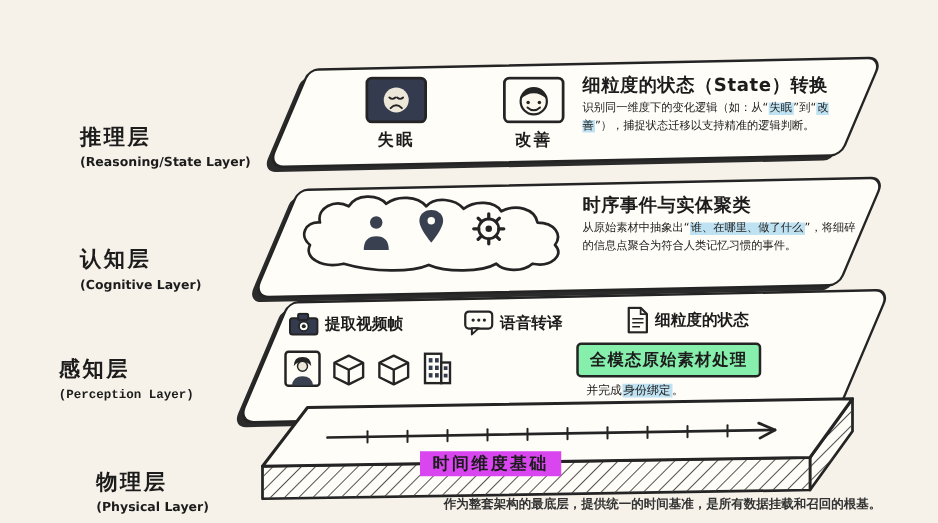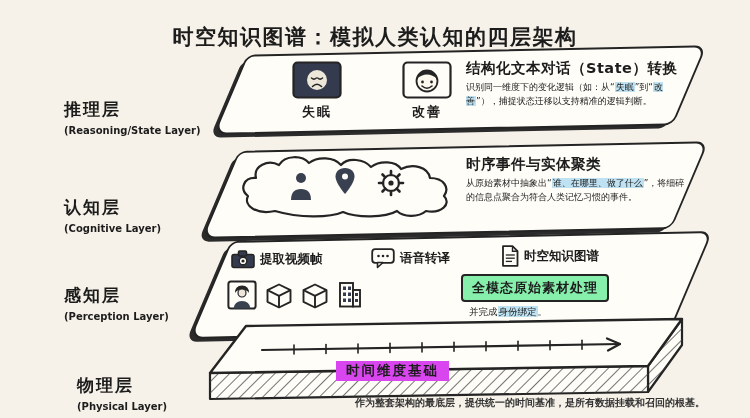--- a/index.html
+++ b/index.html
@@ -4,21 +4,21 @@
 <style>
   html,body{margin:0;padding:0;}
   body{width:750px;height:418px;background:#f6f2e9;font-family:"DejaVu Sans","Liberation Sans",sans-serif;color:#1c1c1c;overflow:hidden;}
   .canvas{position:relative;width:750px;height:418px;}
   .title{position:absolute;top:9px;left:0;width:750px;text-align:center;font-size:21px;font-weight:bold;letter-spacing:1.5px;}
   .side-label{position:absolute;width:160px;text-align:left;margin-top:32px;}
   .side-label .cn{font-size:17px;font-weight:bold;letter-spacing:2px;}
   .side-label .en{font-size:10px;font-weight:bold;margin-top:4px;}
   #label-reasoning{left:64px;top:66px;}
   #label-cognitive{left:64px;top:164px;}
-  #label-perception{left:64px;top:252px;}
+  #label-perception{left:47px;top:252px;font-family:Liberation Mono, monospace;}
   #label-physical{left:77px;top:342px;}
   .slab{position:absolute;background:#fffdf8;border:2.2px solid #242424;border-radius:8px 12px 9px 13px;box-shadow:-4px 5px 0 -2px #2b2b2b;}
   #slab-reasoning{left:232px;top:50px;width:452px;height:76px;transform:skewX(-24deg) rotate(-1.2deg);}
   #slab-cognitive{left:222px;top:146px;width:462px;height:84px;transform:skewX(-24deg) rotate(-1.2deg);}
   #slab-perception{left:212px;top:236px;width:474px;height:94px;transform:skewX(-24deg) rotate(-1.2deg);}
   .content{position:absolute;}
   #content-reasoning{left:240px;top:56px;width:452px;height:70px;}
   #content-cognitive{left:235px;top:150px;width:450px;height:80px;}
   #content-perception{left:225px;top:242px;width:462px;height:88px;}
   .face-tile{position:absolute;width:50px;height:38px;}
@@ -49,21 +49,20 @@
   #process-note{position:absolute;left:244px;top:64px;font-size:9.5px;margin:0;}
   #physical-svg{position:absolute;left:196px;top:316px;}
   #timeline-label{position:absolute;left:336px;top:361px;background:#d946ef;padding:1px 10px;font-size:13.5px;font-weight:bold;letter-spacing:2px;}
   #footer-note{position:absolute;left:205px;top:396px;width:500px;text-align:right;font-size:10px;font-weight:bold;color:#333;}
 </style>
 </head>
 <body>
 
 <div class="canvas">
 
-  <h1 class="title">时空知识图谱：模拟人类认知的四层架构</h1>
 
   <div class="side-label" id="label-reasoning">
     <div class="cn">推理层</div>
     <div class="en">(Reasoning/State Layer)</div>
   </div>
   <div class="side-label" id="label-cognitive">
     <div class="cn">认知层</div>
     <div class="en">(Cognitive Layer)</div>
   </div>
   <div class="side-label" id="label-perception">
@@ -89,21 +88,21 @@
     <div class="state-label" id="state-from">失眠</div>
     <svg class="face-tile" id="face-improve" width="50" height="38" viewBox="0 0 50 38">
       <rect x="1.5" y="1.5" width="47" height="35" rx="4" fill="#fffdf8" stroke="#242424" stroke-width="2.2"></rect>
       <circle cx="25" cy="20" r="10.5" fill="#fdf8ee" stroke="#242424" stroke-width="1.8"></circle>
       <path d="M14.8 18 q1.2 -8.5 10.2 -8.5 q9 0 10.2 8.5 q-4.5 -4.5 -10.2 -4.5 q-5.7 0 -10.2 4.5 z" fill="#242424"></path>
       <circle cx="20.5" cy="21" r="1.4" fill="#242424"></circle>
         <circle cx="29.5" cy="21" r="1.4" fill="#242424"></circle>
       <path d="M20 25 q5 4.5 10 0" fill="none" stroke="#242424" stroke-width="1.6" stroke-linecap="round"></path>
     </svg>
     <div class="state-label" id="state-to">改善</div>
-    <div class="panel-heading" id="head-reasoning">结构化文本对话（State）转换</div>
+    <div class="panel-heading" id="head-reasoning">细粒度的状态（State）转换</div>
     <p class="panel-para" id="para-reasoning"><span>识别同一维度下的变化逻辑（如：从“</span><span class="hl">失眠</span><span>”到“</span><span class="hl">改善</span><span>”），捕捉状态迁移以支持精准的逻辑判断。</span></p>
   </div>
 
   <div class="content" id="content-cognitive">
     <svg id="cloud-svg" width="228" height="64" viewBox="0 0 228 64">
       <path d="M40 55 C 22 59 8 50 13 40 C 4 33 9 21 21 22 C 18 10 33 3 44 9 C 50 -1 67 -1 74 7 C 83 0 99 1 106 9 C 113 1 129 3 136 11 C 145 4 161 5 166 13 C 178 7 193 11 195 22 C 209 22 215 32 209 40 C 217 48 206 58 191 55 C 183 62 168 61 162 55 C 150 62 122 62 108 56 C 94 62 64 62 40 55 Z" fill="#fffdf8" stroke="#242424" stroke-width="2.2" stroke-linejoin="round"></path>
       <g>
         <circle cx="66" cy="22" r="5" fill="#39404f"></circle>
         <path d="M56 44 q0 -11 10 -11 q10 0 10 11 z" fill="#39404f"></path>
       </g>
@@ -151,21 +150,21 @@
       <span class="flabel">语音转译</span>
     </div>
     <div class="feature" id="feature-2">
       <svg width="18" height="22" viewBox="0 0 18 22">
         <path d="M2 1.2 H11.5 L16.5 6.2 V20.8 H2 Z" fill="#fffdf8" stroke="#242424" stroke-width="1.8" stroke-linejoin="round"></path>
         <path d="M11.5 1.2 V6.2 H16.5" fill="none" stroke="#242424" stroke-width="1.4"></path>
         <line x1="4.8" y1="10" x2="13.8" y2="10" stroke="#242424" stroke-width="1.3"></line>
         <line x1="4.8" y1="13.2" x2="13.8" y2="13.2" stroke="#242424" stroke-width="1.3"></line>
         <line x1="4.8" y1="16.4" x2="11" y2="16.4" stroke="#242424" stroke-width="1.3"></line>
       </svg>
-      <span class="flabel">时空知识图谱</span>
+      <span class="flabel">细粒度的状态</span>
     </div>
 
     <svg class="src-icon" id="icon-portrait" width="30" height="30" viewBox="0 0 30 30">
       <rect x="1.4" y="1.4" width="27.2" height="27.2" rx="2.5" fill="#fffdf8" stroke="#242424" stroke-width="2"></rect>
       <path d="M8 13 q0 -7.5 7 -7.5 q7 0 7 7.5 q-2 -3.5 -7 -3.5 q-5 0 -7 3.5 z" fill="#242424"></path>
       <circle cx="15" cy="13" r="4" fill="#ede7da" stroke="#242424" stroke-width="1.2"></circle>
       <path d="M6.5 28.4 q1 -7.5 8.5 -7.5 q7.5 0 8.5 7.5 z" fill="#39404f"></path>
     </svg>
     <svg class="src-icon" id="icon-cube-1" width="28" height="28" viewBox="0 0 28 28">
       <path d="M14 2.5 L25.5 8.2 V19.8 L14 25.5 L2.5 19.8 V8.2 Z" fill="#fffdf8" stroke="#242424" stroke-width="1.9" stroke-linejoin="round"></path>

